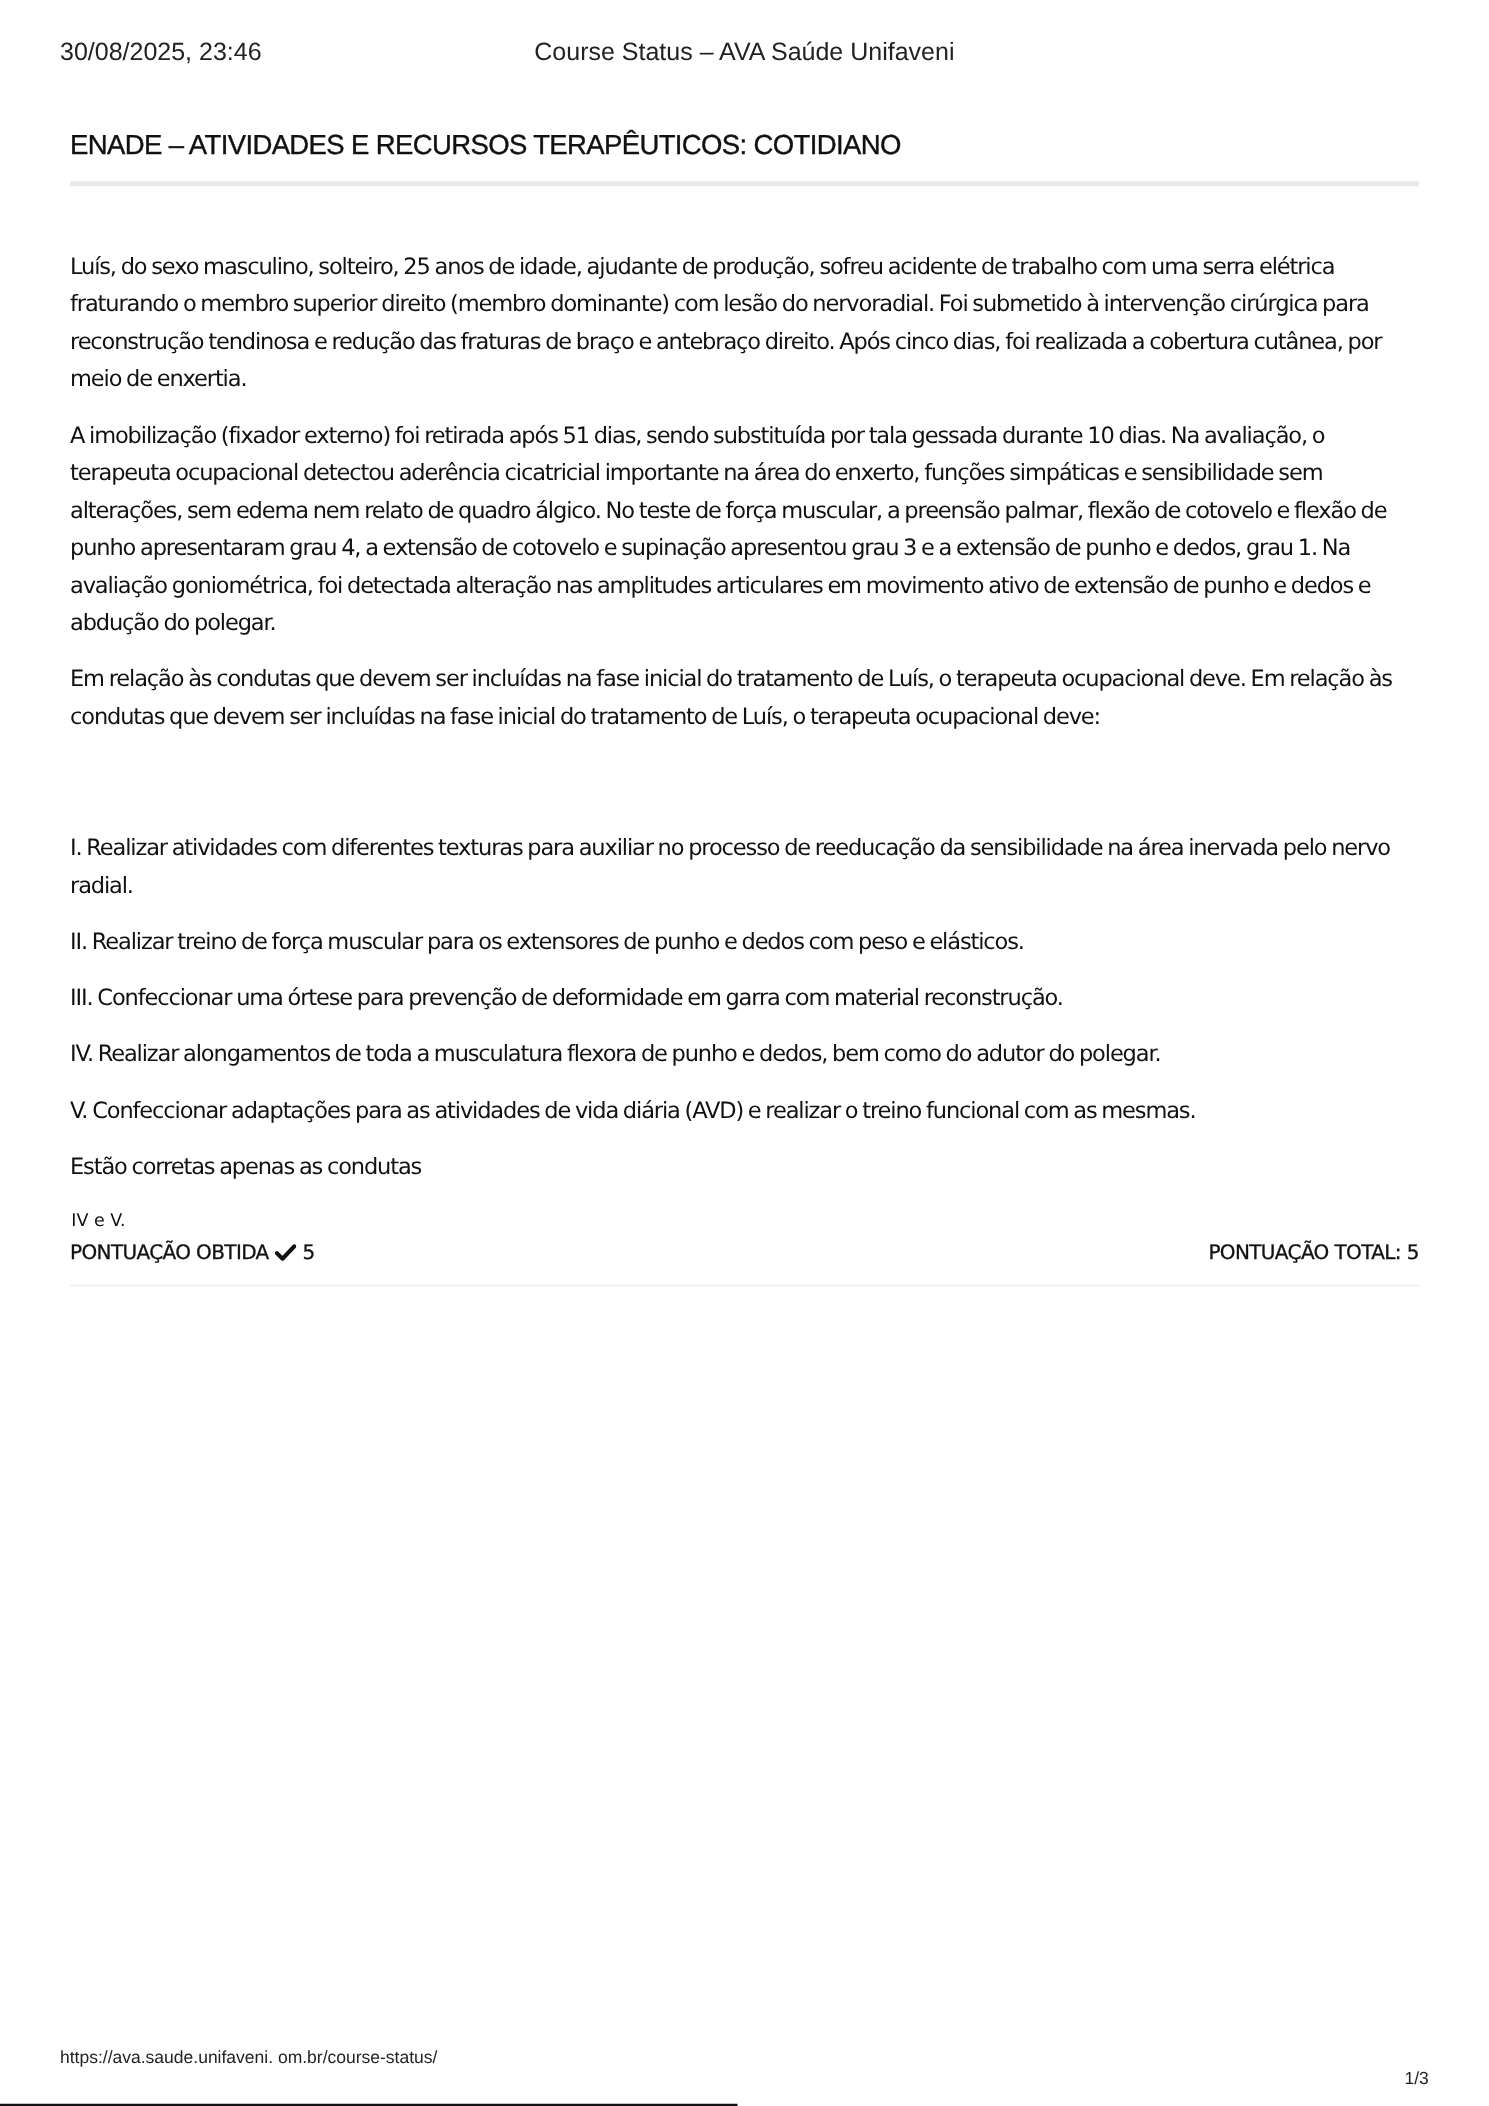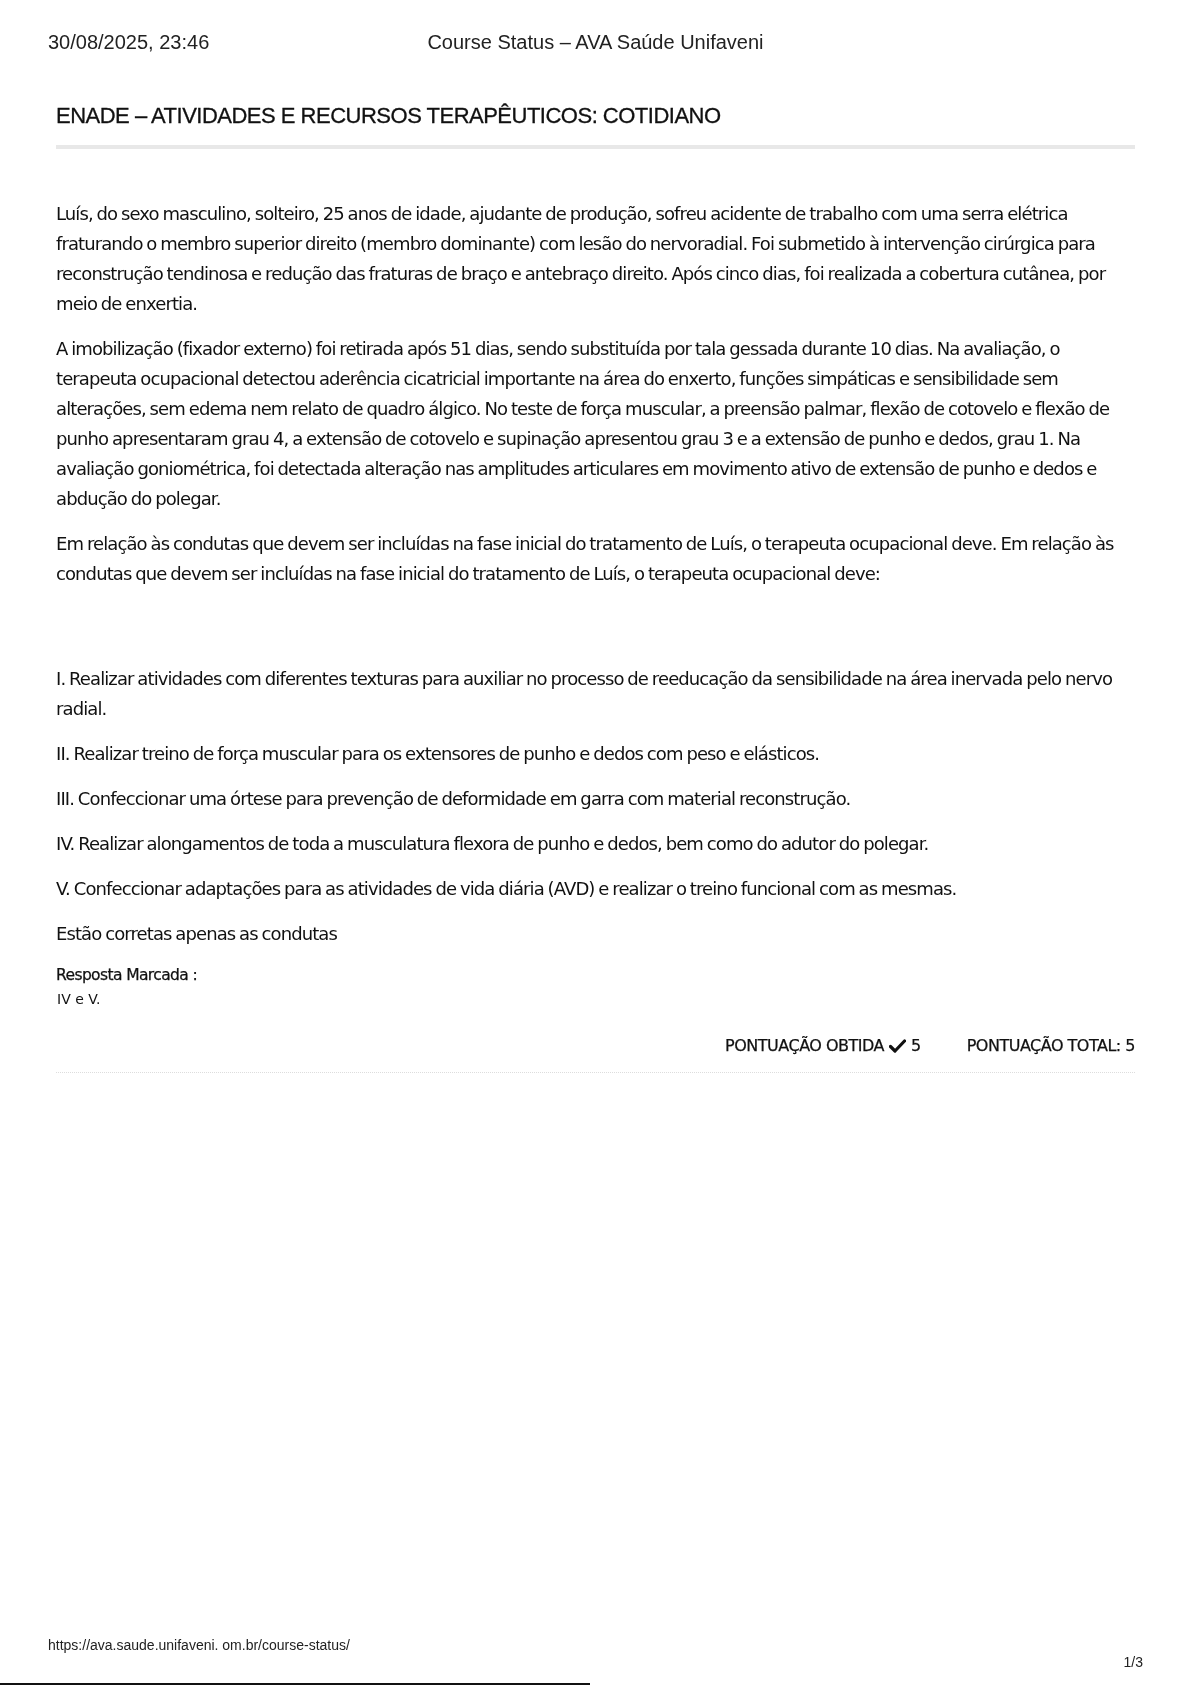--- a/index.html
+++ b/index.html
@@ -75,23 +75,22 @@
     }
     .answer-value {
       font-family: "DejaVu Sans", sans-serif;
       font-size: 14px;
       color: #111;
       line-height: 26px;
       padding-left: 1px;
     }
 
     .score-row {
-      margin-top: 22px;
       display: flex;
-      justify-content: flex-end;
+      justify-content: space-between;
       font-family: "DejaVu Sans", sans-serif;
       font-size: 16px;
       letter-spacing: -0.5px;
       color: #111;
       -webkit-text-stroke: 0.25px #111;
       height: 24px;
       line-height: 24px;
     }
     .score-row .obtained { margin-right: 46px; display: flex; align-items: center; gap: 5px; }
     .score-row .check-icon { display: inline-block; width: 17px; height: 14px; }
@@ -144,21 +143,20 @@
     <p>Em relação às condutas que devem ser incluídas na fase inicial do tratamento de Luís, o terapeuta ocupacional deve. Em relação às condutas que devem ser incluídas na fase inicial do tratamento de Luís, o terapeuta ocupacional deve:</p>
     <div class="spacer"></div>
     <p class="option">I. Realizar atividades com diferentes texturas para auxiliar no processo de reeducação da sensibilidade na área inervada pelo nervo radial.</p>
     <p class="option">II. Realizar treino de força muscular para os extensores de punho e dedos com peso e elásticos.</p>
     <p class="option">III. Confeccionar uma órtese para prevenção de deformidade em garra com material reconstrução.</p>
     <p class="option">IV. Realizar alongamentos de toda a musculatura flexora de punho e dedos, bem como do adutor do polegar.</p>
     <p class="option">V. Confeccionar adaptações para as atividades de vida diária (AVD) e realizar o treino funcional com as mesmas.</p>
     <p class="option">Estão corretas apenas as condutas</p>
   </section>
 
-  <div class="answer-label">Resposta Marcada :</div>
   <div class="answer-value">IV e V.</div>
 
   <div class="score-row">
     <span class="obtained">
       <span>PONTUAÇÃO OBTIDA</span>
       <span class="check-icon">
         <svg width="17" height="14" viewBox="0 0 17 14">
           <path d="M1.5 7.5 L6 12 L15.5 2" stroke="#111" stroke-width="3.2" fill="none" stroke-linecap="round" stroke-linejoin="round"></path>
         </svg>
       </span>

